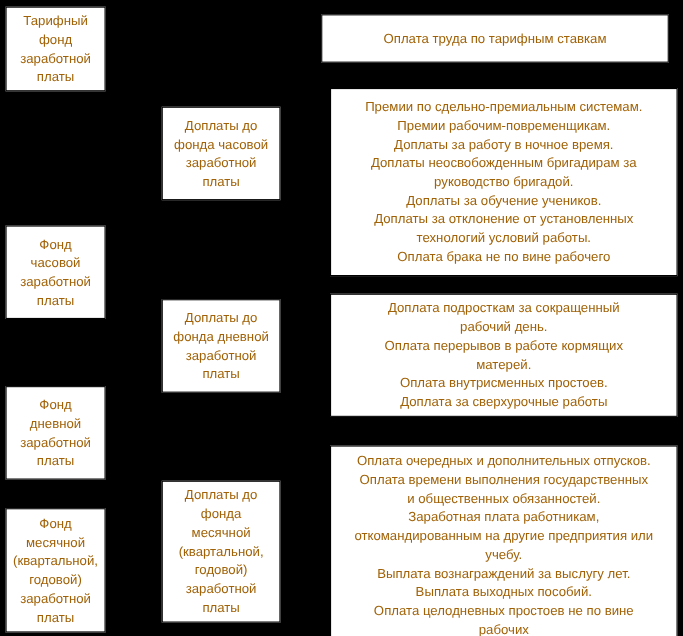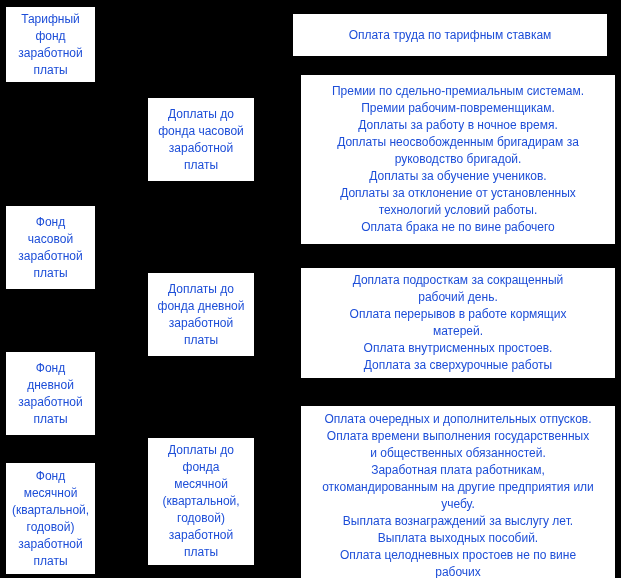--- a/index.html
+++ b/index.html
@@ -23,21 +23,21 @@
   }
   .box {
     position: absolute;
     background: #ffffff;
     border: 1px solid #000000;
     box-sizing: border-box;
     display: flex;
     align-items: center;
     justify-content: center;
     text-align: center;
-    color: #1d4ed8;
+    color: #a16207;
     font-size: 12px;
     line-height: 17px;
     padding: 2px 4px;
   }
   .box span {
     white-space: pre-line;
     display: block;
     width: 100%;
   }
 </style>
@@ -97,21 +97,21 @@
 (квартальной,
 годовой)
 заработной
 платы</span>
   </div>
 
   <div class="box" style="left:292px; top:13px; width:316px; height:44px;">
     <span>Оплата труда по тарифным ставкам</span>
   </div>
 
-  <div class="box" style="left:300px; top:74px; width:316px; height:171px;">
+  <div class="box" style="left:300px; top:80px; width:316px; height:171px;">
     <span>Премии по сдельно-премиальным системам.
 Премии рабочим-повременщикам.
 Доплаты за работу в ночное время.
 Доплаты неосвобожденным бригадирам за
 руководство бригадой.
 Доплаты за обучение учеников.
 Доплаты за отклонение от установленных
 технологий условий работы.
 Оплата брака не по вине рабочего</span>
   </div>

